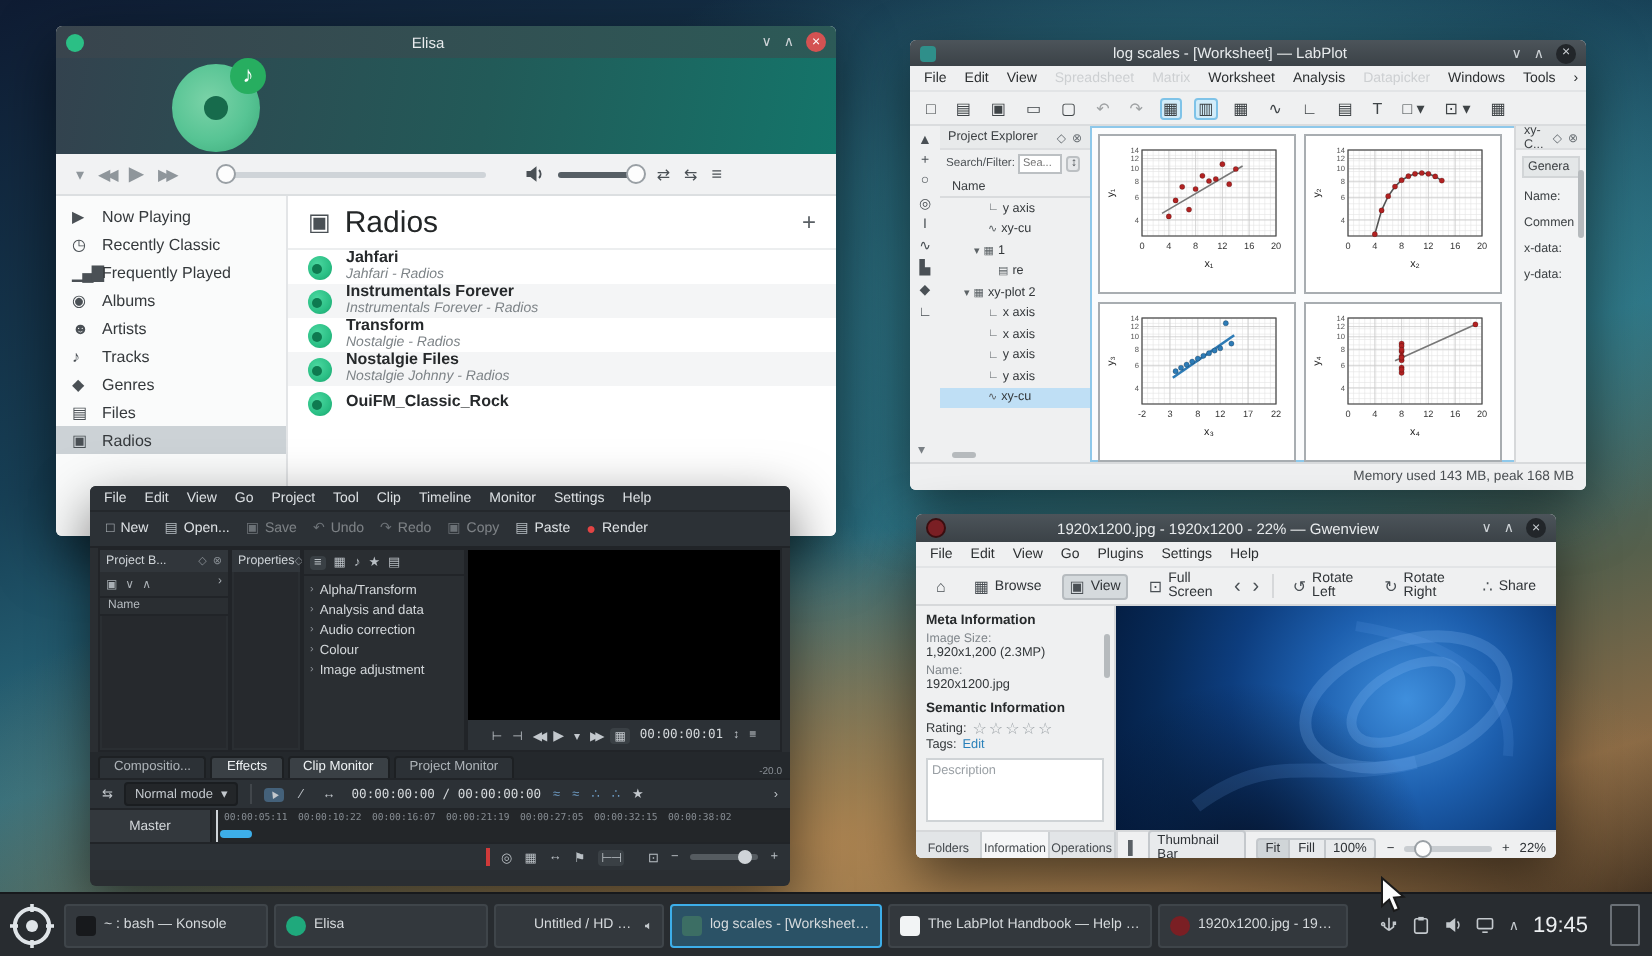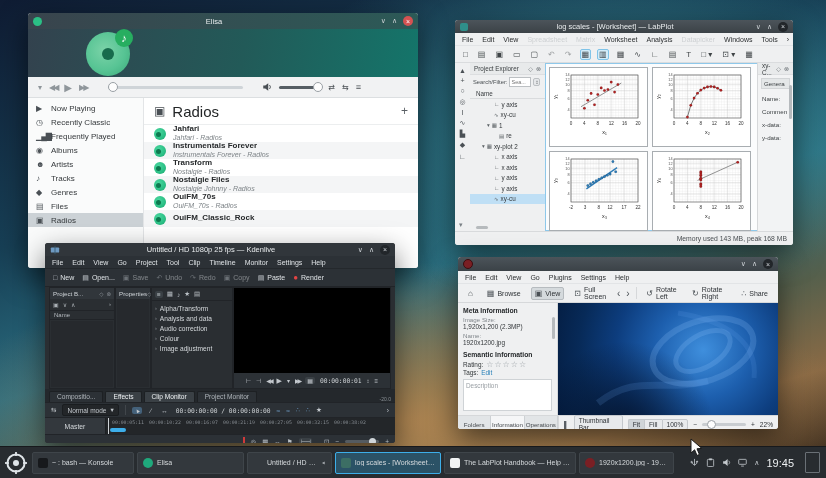--- a/index.html
+++ b/index.html
@@ -306,27 +306,20 @@
             <div class="rrow">
               <span class="ricon"></span>
               <span>
                 <div class="rt">Nostalgie Files</div>
                 <div class="rs">Nostalgie Johnny - Radios</div>
               </span>
             </div>
             <div class="rrow">
               <span class="ricon"></span>
               <span>
-                <div class="rt">OuiFM_70s</div>
-                <div class="rs">OuiFM_70s - Radios</div>
-              </span>
-            </div>
-            <div class="rrow">
-              <span class="ricon"></span>
-              <span>
                 <div class="rt">OuiFM_Classic_Rock</div>
                 <div class="rs"></div>
               </span>
             </div>
           </div>
       </div>
     </div>
   </div>
 
   <div class="window" id="labplot">
@@ -818,32 +811,20 @@
           </div>
         <div class="vscroll"></div>
       </div>
     </div>
     <div class="sbar">
       <span>Memory used 143 MB, peak 168 MB</span>
     </div>
   </div>
 
   <div class="window" id="kdenlive">
-    <div class="tbar">
-      <svg class="appico" width="10" height="10" viewBox="0 0 12 12">
-          <rect x="1" y="3" width="10" height="6" rx="1" fill="#6e9ac2"></rect>
-          <rect x="5.5" y="1" width="1" height="10" fill="#35586e"></rect>
-        </svg>
-      <span class="ttl">Untitled / HD 1080p 25 fps — Kdenlive</span>
-      <span class="winbtns">
-        <span class="cbtn">∨</span>
-        <span class="cbtn">∧</span>
-        <span class="close-dark">×</span>
-      </span>
-    </div>
     <div class="mbar">
 
     <span class="mi">File</span>
         <span class="mi">Edit</span>
         <span class="mi">View</span>
         <span class="mi">Go</span>
         <span class="mi">Project</span>
         <span class="mi">Tool</span>
         <span class="mi">Clip</span>
         <span class="mi">Timeline</span>
@@ -1018,20 +999,21 @@
       <span class="zslider">
           <span class="knob"></span>
         </span>
       <span>+</span>
     </div>
   </div>
 
   <div class="window" id="gwen">
     <div class="tbar">
       <span class="appico"></span>
+      <span class="ttl">1920x1200.jpg - 1920x1200 - 22% — Gwenview</span>
       <span class="winbtns">
         <span class="cbtn">∨</span>
         <span class="cbtn">∧</span>
         <span class="close-dark">×</span>
       </span>
     </div>
     <div class="mbar">
 
     <span class="mi">File</span>
         <span class="mi">Edit</span>

